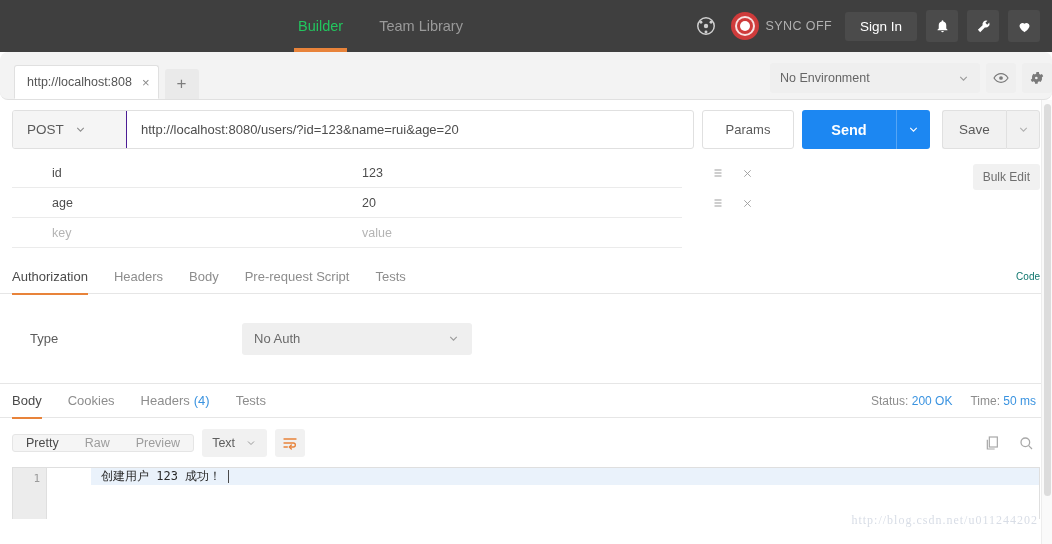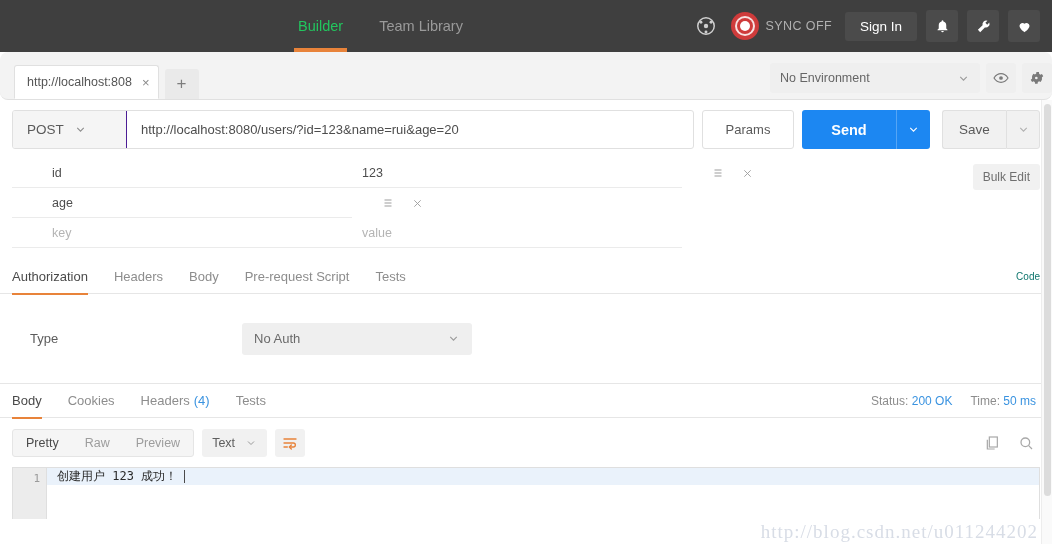--- a/index.html
+++ b/index.html
@@ -365,21 +365,21 @@
     display: flex;
     align-items: center;
     padding: 11px 12px 10px 12px;
     gap: 8px;
   }
   .seg {
     display: flex;
     background: #f5f5f5;
     border: 1px solid #e5e5e5;
     border-radius: 3px;
-    height: 28px;
+    height: 18px;
     overflow: hidden;
   }
   .seg-item {
     display: flex; align-items: center;
     padding: 0 13px;
     font-size: 12.5px;
     color: #9d9d9d;
     cursor: pointer;
   }
   .seg-item.active { color: #4a4a4a; }
@@ -432,33 +432,34 @@
   .code-line-1 {
     background: #eaf2fb;
     height: 17px;
     display: flex;
     align-items: center;
     padding-left: 10px;
     font-family: "DejaVu Sans Mono", monospace;
     font-size: 12px;
     color: #2b2b2b;
     white-space: nowrap;
+    margin-left: 44px;
   }
   .caret-bar {
     display: inline-block;
     width: 1px; height: 13px;
     background: #4a4a4a;
     margin-left: 7px;
   }
   .watermark {
     position: absolute;
     right: 14px;
-    bottom: 1px;
+    bottom: 16px;
     font-family: "Liberation Serif", serif;
-    font-size: 19px;
+    font-size: 12px;
     color: #d8dde6;
     letter-spacing: 1px;
     white-space: nowrap;
     pointer-events: none;
   }
 
   
   .vscroll {
     position: absolute;
     top: 100px; right: 0; width: 11px; bottom: 0;
@@ -630,20 +631,23 @@
           </svg>
         </span>
       </div>
     </div>
 
 
     <div class="param-row">
       <div class="param-cell param-key">
         <span>age</span>
       </div>
+      <div class="param-cell param-val">
+        <span>20</span>
+      </div>
       <div class="param-actions">
         <span class="act">
           <svg width="12" height="12" viewBox="0 0 24 24" stroke="#9e9e9e" stroke-width="2.2" fill="none">
             <path d="M5 6h14M5 12h14M5 18h14"></path>
           </svg>
         </span>
         <span class="act">
           <svg width="11" height="11" viewBox="0 0 24 24" stroke="#9e9e9e" stroke-width="2" fill="none">
             <path d="M5 5l14 14M19 5L5 19"></path>
           </svg>

